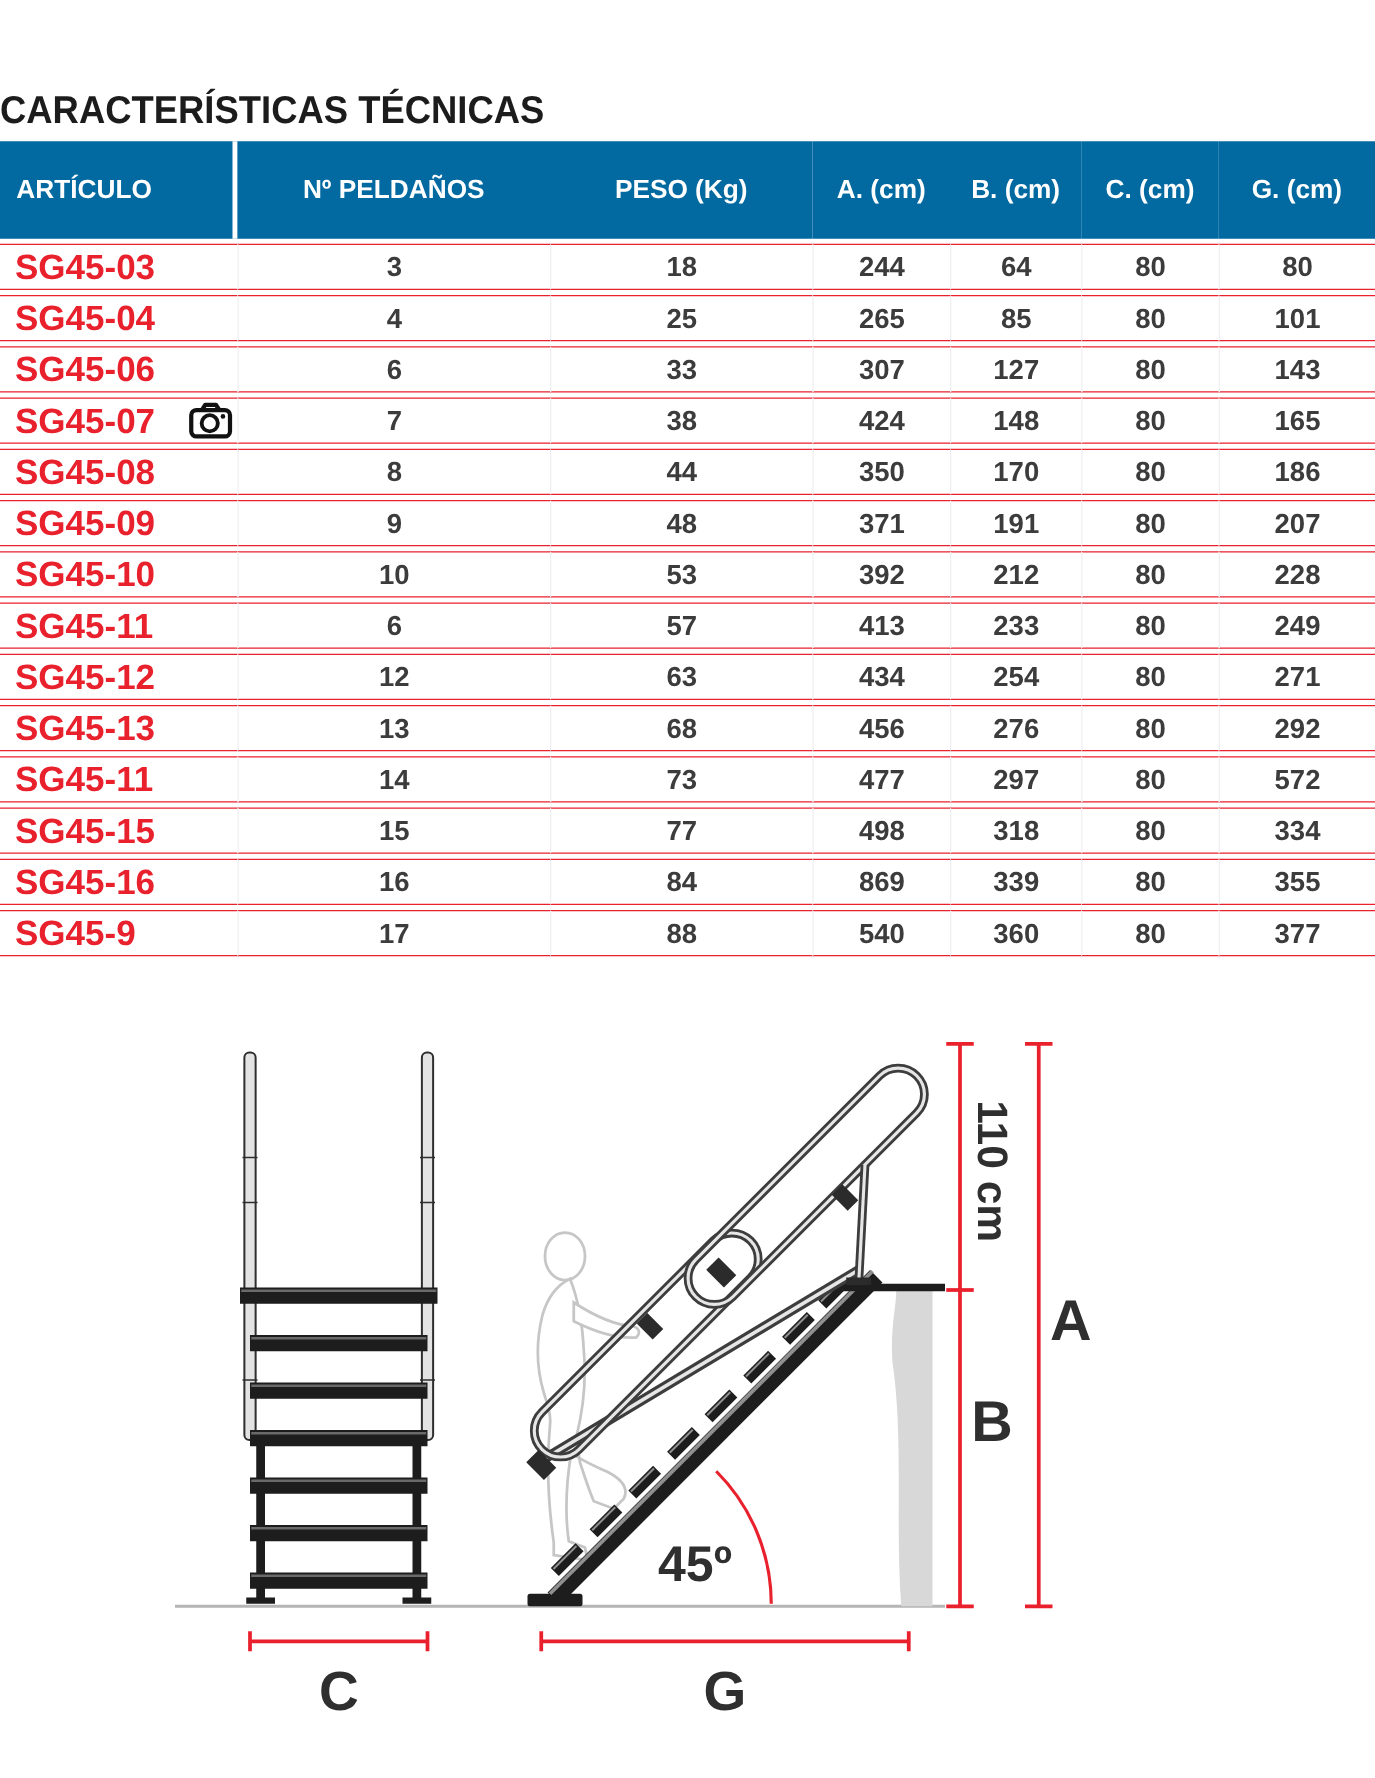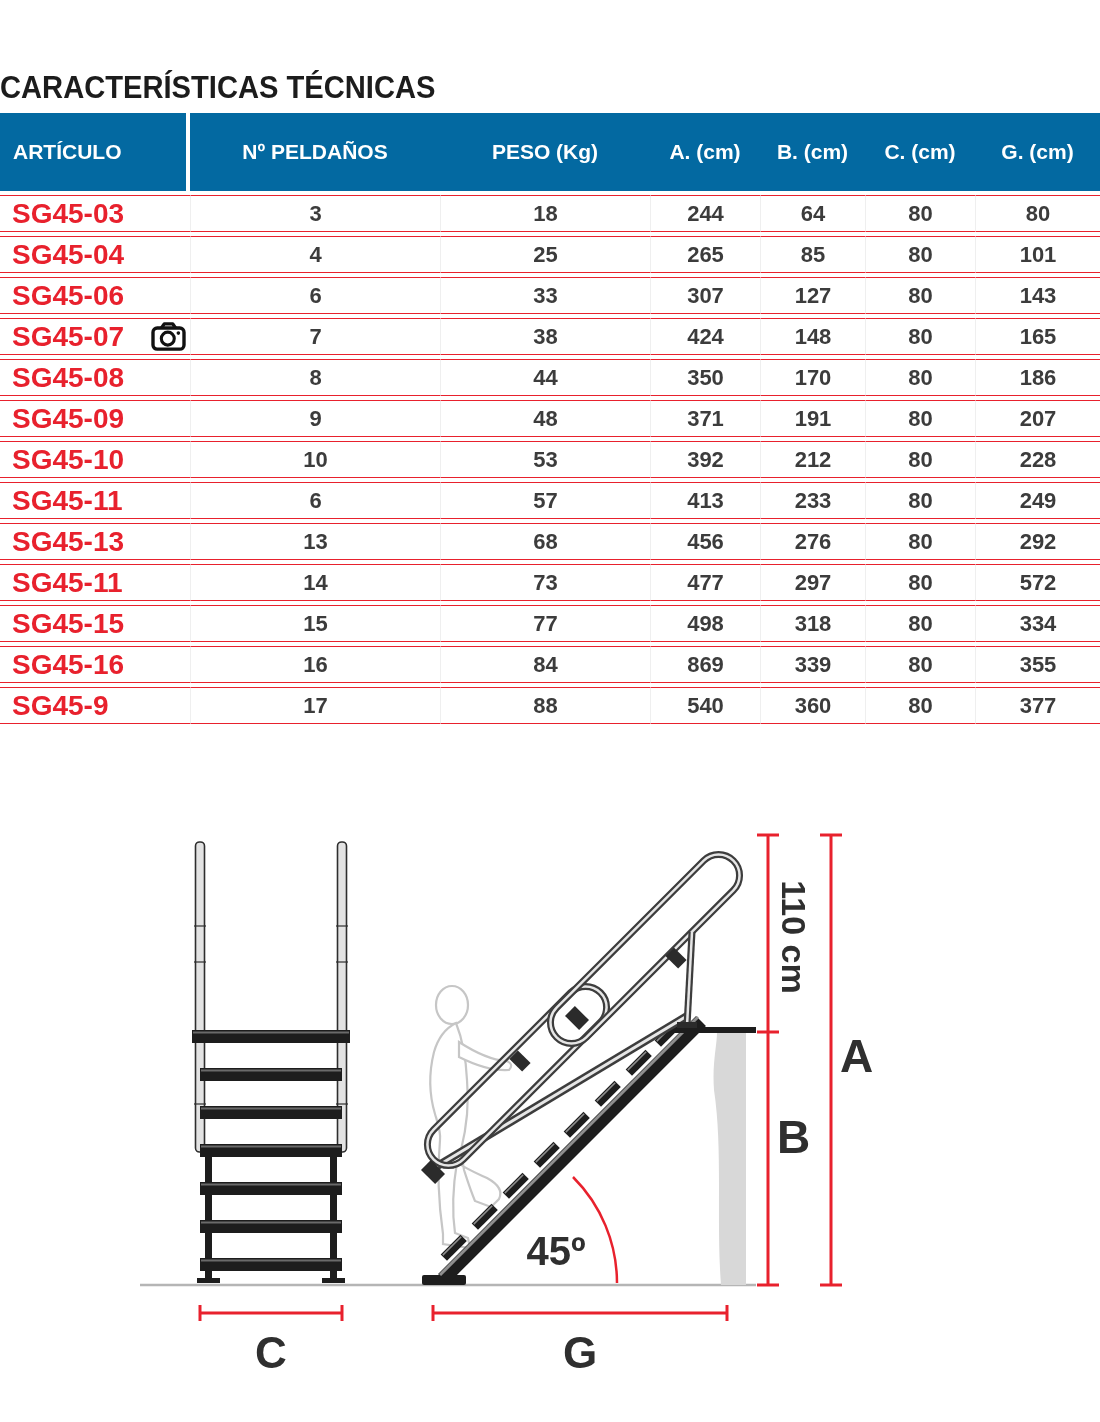--- a/index.html
+++ b/index.html
@@ -137,20 +137,29 @@
       <tr>
         <td class="article"><span>SG45-11</span></td>
         <td>6</td>
         <td>57</td>
         <td>413</td>
         <td>233</td>
         <td>80</td>
         <td>249</td>
       </tr>
       <tr>
+        <td class="article"><span>SG45-12</span></td>
+        <td>12</td>
+        <td>63</td>
+        <td>434</td>
+        <td>254</td>
+        <td>80</td>
+        <td>271</td>
+      </tr>
+      <tr>
         <td class="article"><span>SG45-13</span></td>
         <td>13</td>
         <td>68</td>
         <td>456</td>
         <td>276</td>
         <td>80</td>
         <td>292</td>
       </tr>
       <tr>
         <td class="article"><span>SG45-11</span></td>

